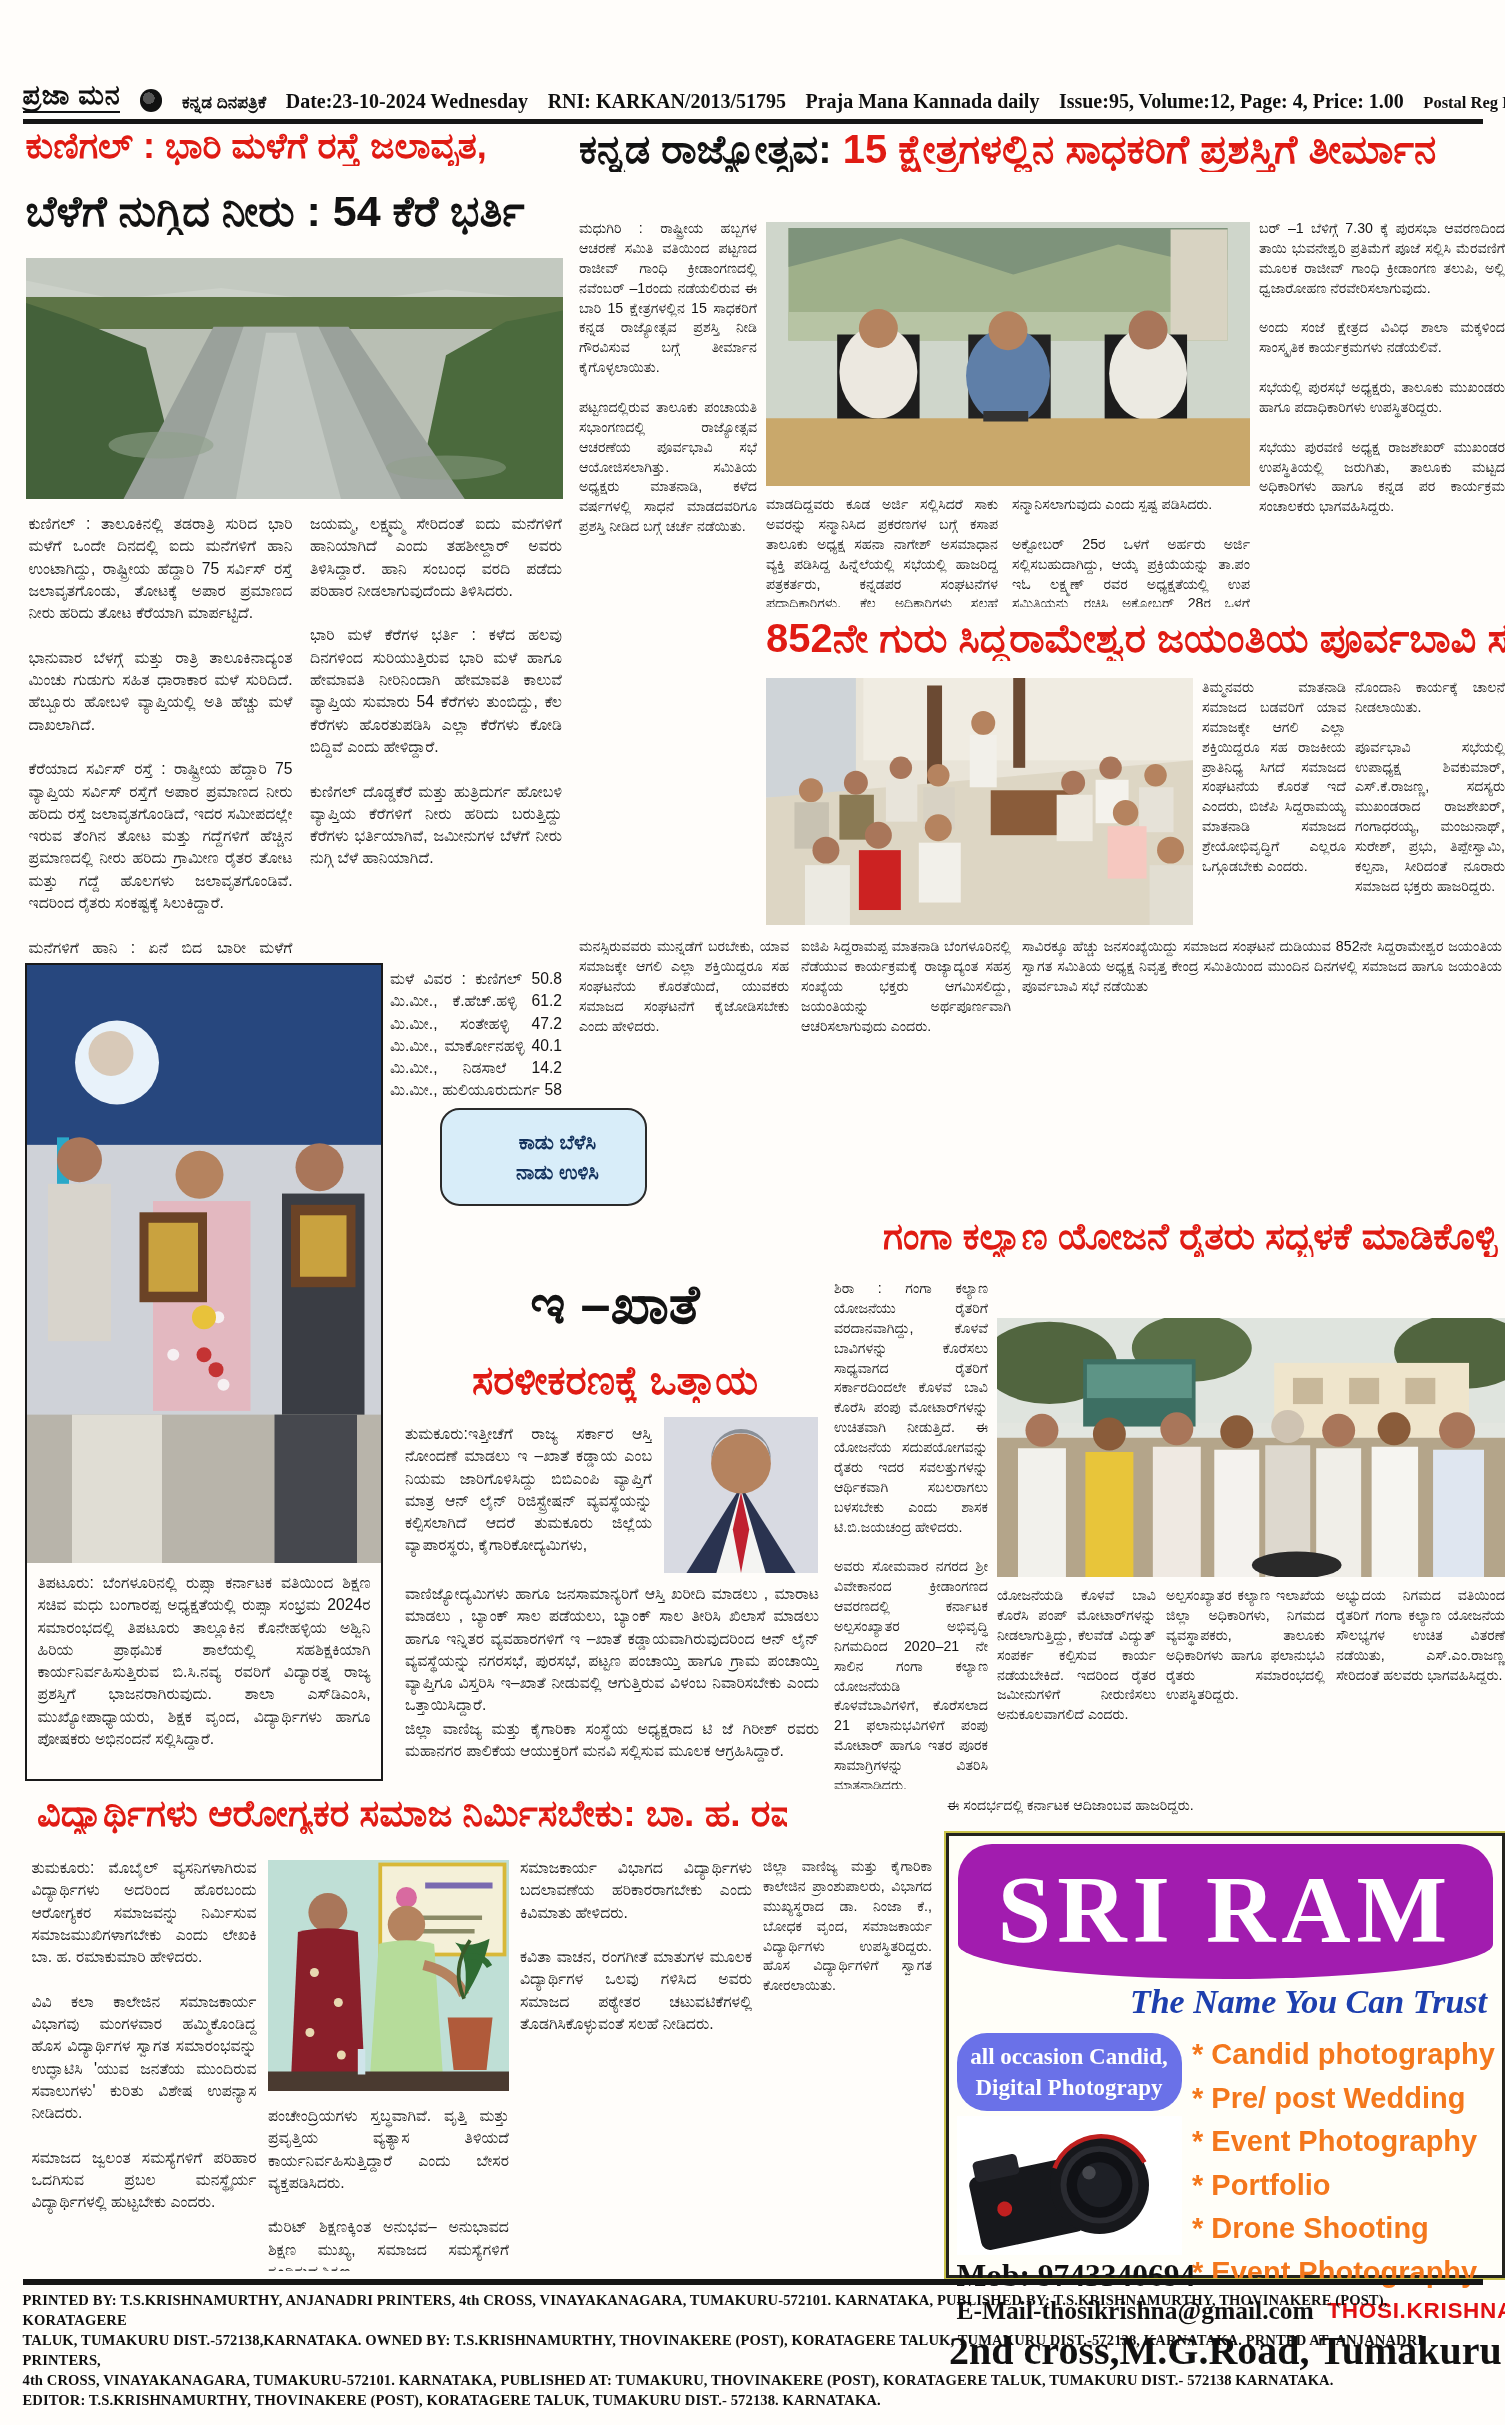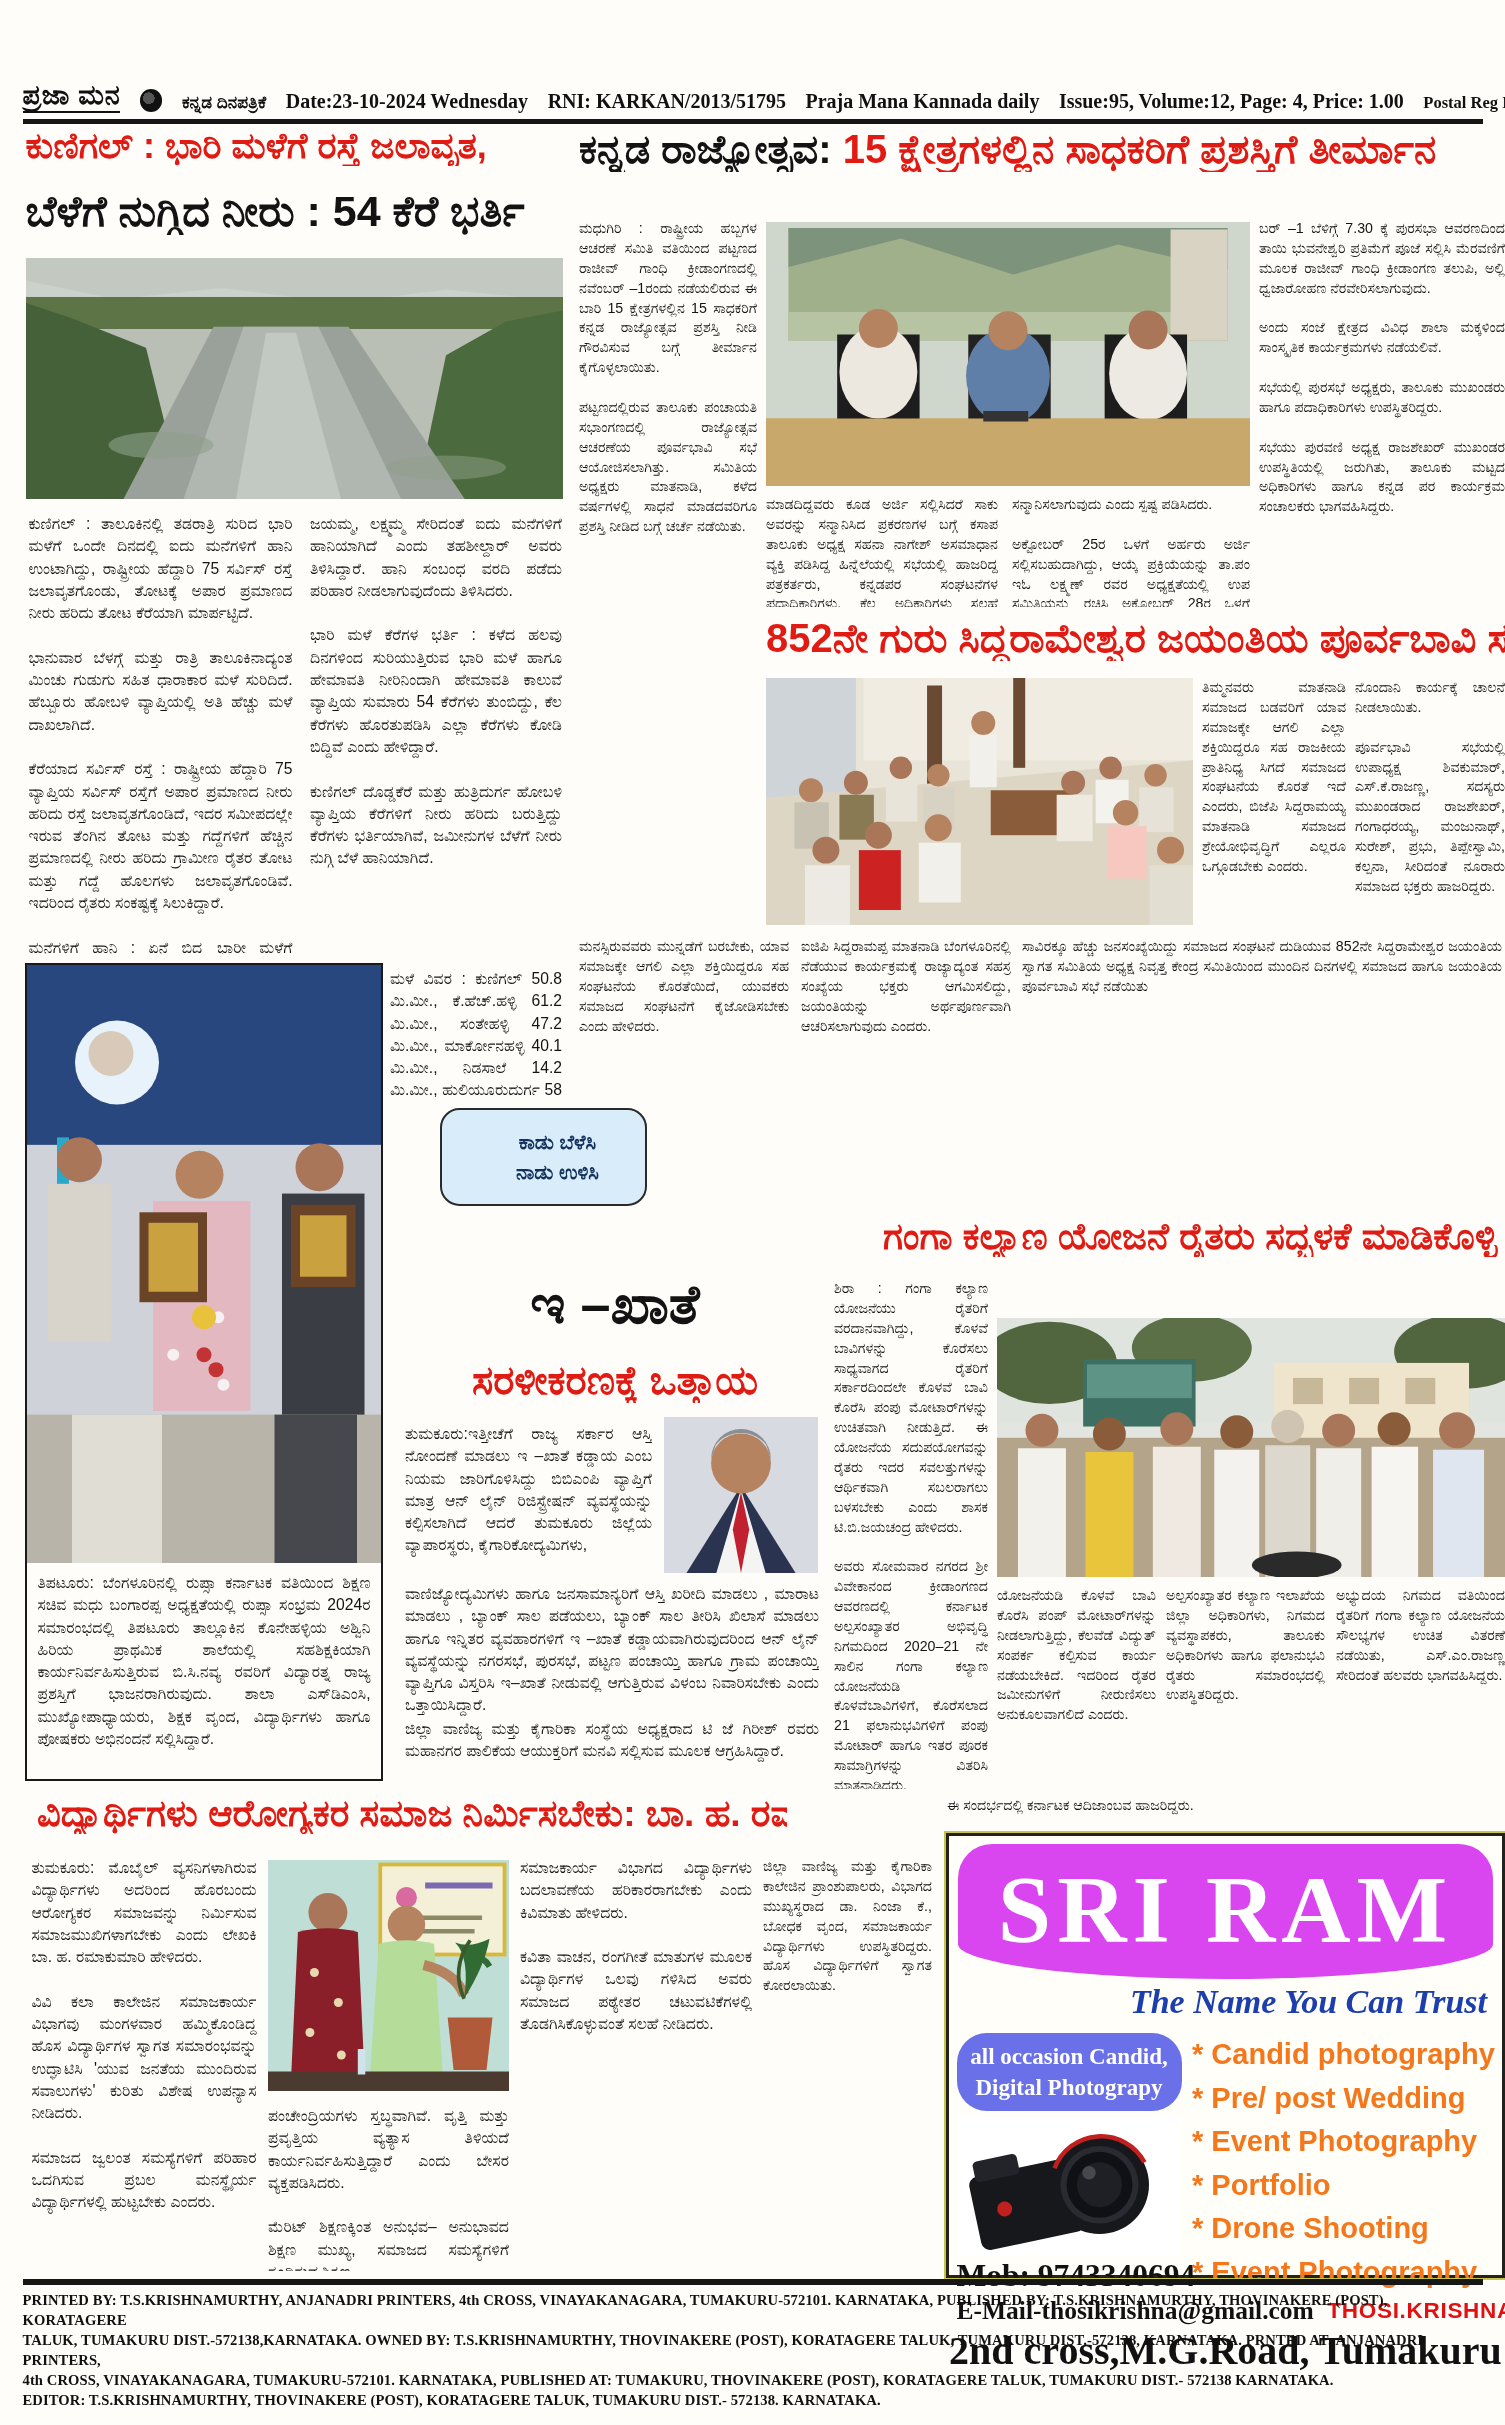--- a/index.html
+++ b/index.html
@@ -20,21 +20,21 @@
   
   .bt{font-size:15.7px;line-height:1.42;text-align:justify;white-space:pre-line;overflow:hidden;color:#141414;}
   .bt-sm{font-size:14.2px;line-height:1.4;}
   .photo{background:#ddd;overflow:hidden;}
   .photo svg{display:block;width:100%;height:100%;}
   .capbox{border:2.2px solid #1a1a1a;}
   .slogan{background:#d8edf9;border:2.2px solid #2a2a2a;border-radius:19.5px;display:flex;flex-direction:column;
           align-items:center;justify-content:center;font-weight:bold;font-size:20px;line-height:1.5;color:#13315c;}
   
   .ad{background:#fffef8;border:3px solid #23231d;outline:2.2px solid #c9c34b;}
-  .ad-brand{background:#d946ef;border-radius:34px 34px 50% 50%/34px 34px 26% 26%;color:#fff;text-align:center;
+  .ad-brand{background:#a21caf;border-radius:34px 34px 50% 50%/34px 34px 26% 26%;color:#fff;text-align:center;
             font-family:"Liberation Serif",serif;font-weight:bold;letter-spacing:6px;}
   .ad-tag{color:#1d3fae;font-family:"Liberation Serif",serif;font-style:italic;font-weight:bold;text-align:right;}
   .ad-pill{background:#6a71e8;border-radius:30px;color:#fff;font-weight:bold;text-align:center;
            font-family:"Liberation Serif",serif;display:flex;flex-direction:column;justify-content:center;}
   .ad-list{list-style:none;margin:0;padding:0;color:#f4771c;font-weight:bold;}
   .ad-list li{white-space:nowrap;}
   .ad-serif{font-family:"Liberation Serif",serif;font-weight:bold;color:#111;white-space:nowrap;}
   .thosi{color:#e21010;font-weight:bold;letter-spacing:0.7px;white-space:nowrap;}
   
   .footer{border-top:6.7px solid #161616;padding-top:4.5px;font-family:"Liberation Serif",serif;font-weight:bold;

